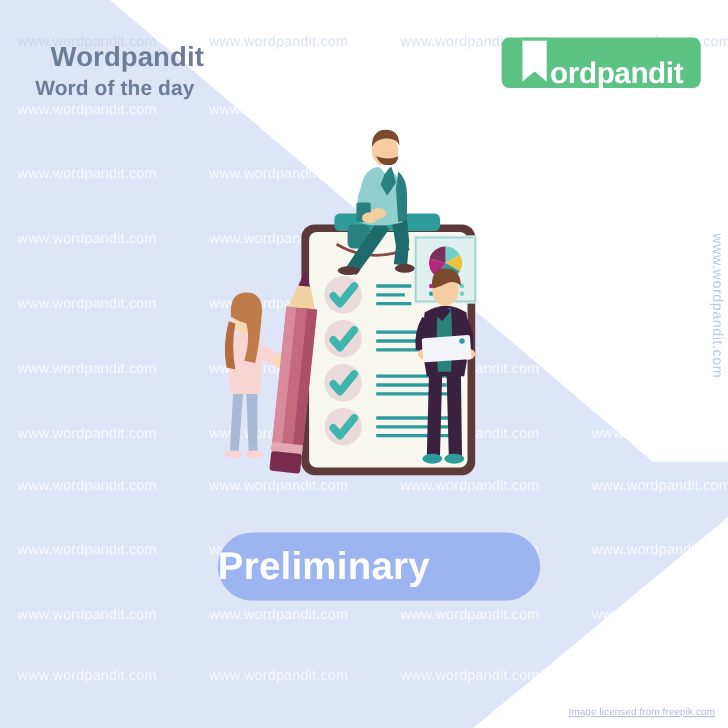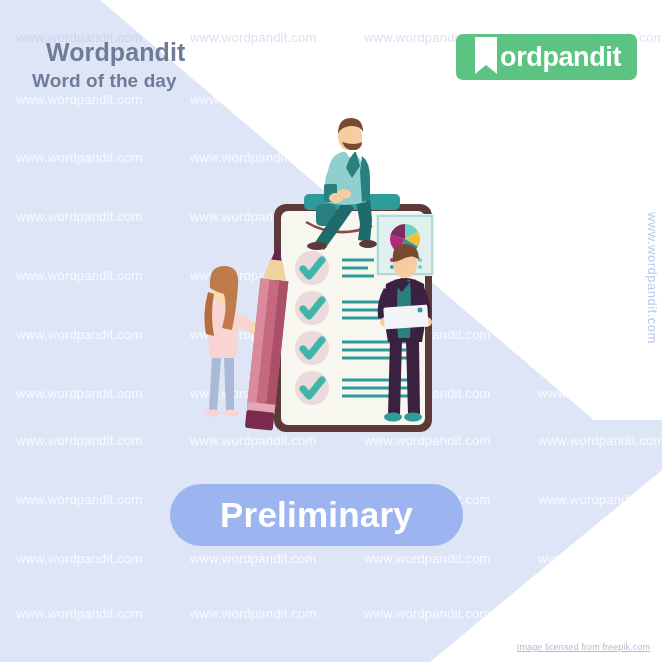--- a/index.html
+++ b/index.html
@@ -53,41 +53,41 @@
   #brand-subtitle{
     position:absolute;left:32px;top:70px;
     font-size:19px;font-weight:bold;color:#6d7d99;letter-spacing:.1px;
   }
 
   
   #logo{
     position:absolute;right:25px;top:34px;
     height:46px;min-width:178px;
     background:#5cc383;border-radius:7px;
-    display:flex;align-items:center;
+    display:flex;align-items:flex-end;
   }
   #logo-bookmark{
     position:relative;width:30px;height:46px;margin-left:16px;flex:0 0 auto;
   }
   #logo-bookmark svg{position:absolute;left:0;top:0;}
   #logo-text{
     color:#ffffff;font-size:27px;font-weight:bold;
     letter-spacing:-.4px;margin-left:-2px;padding-right:16px;
     line-height:1;
   }
 
   
   #illustration{position:absolute;left:186px;top:112px;width:300px;height:330px;}
   #illustration svg{display:block;}
 
   
   #word-pill{
-    position:absolute;left:170px;top:484px;width:293px;height:62px;
+    position:absolute;left:198px;top:484px;width:293px;height:62px;
     background:#9cb4f0;border-radius:31px;
-    display:flex;align-items:center;justify-content:center;
+    display:flex;align-items:center;
   }
   #word-text{
     color:#ffffff;font-size:35px;font-weight:bold;letter-spacing:.2px;
   }
 
   
   #definition{
     position:absolute;left:31px;top:566px;width:600px;
     text-align:center;color:#6d7d99;font-size:20.5px;line-height:30px;
   }

